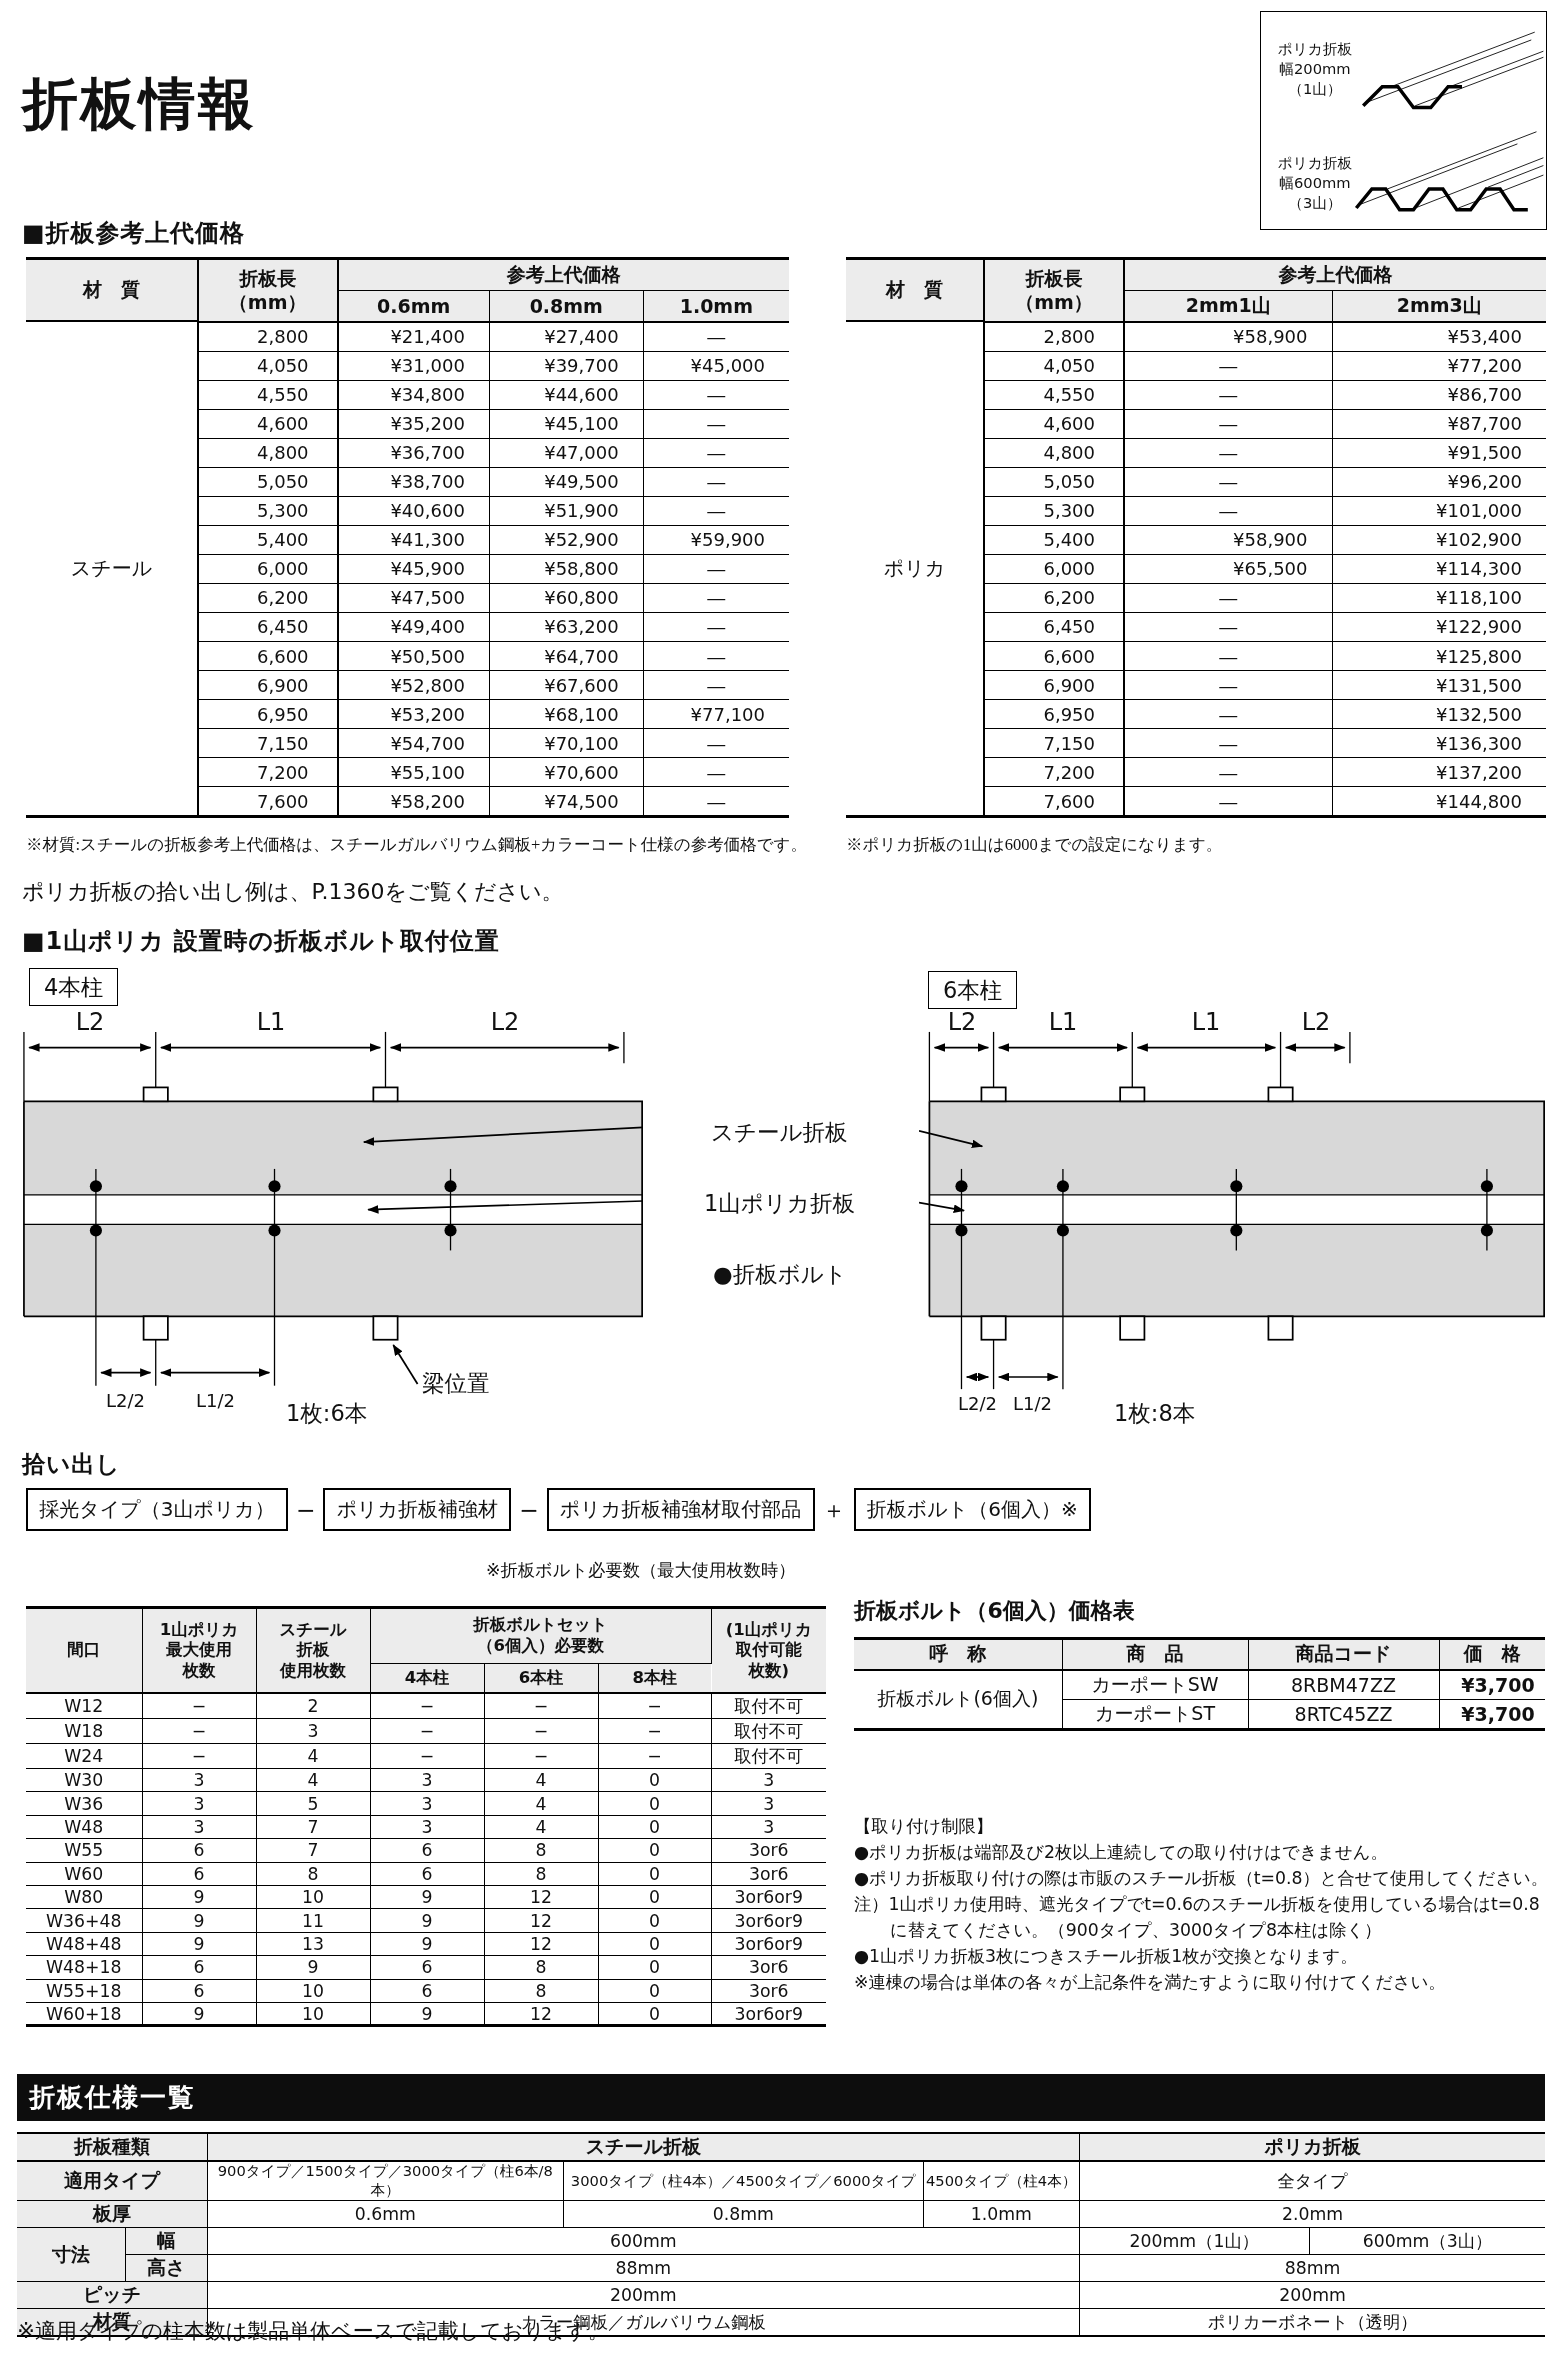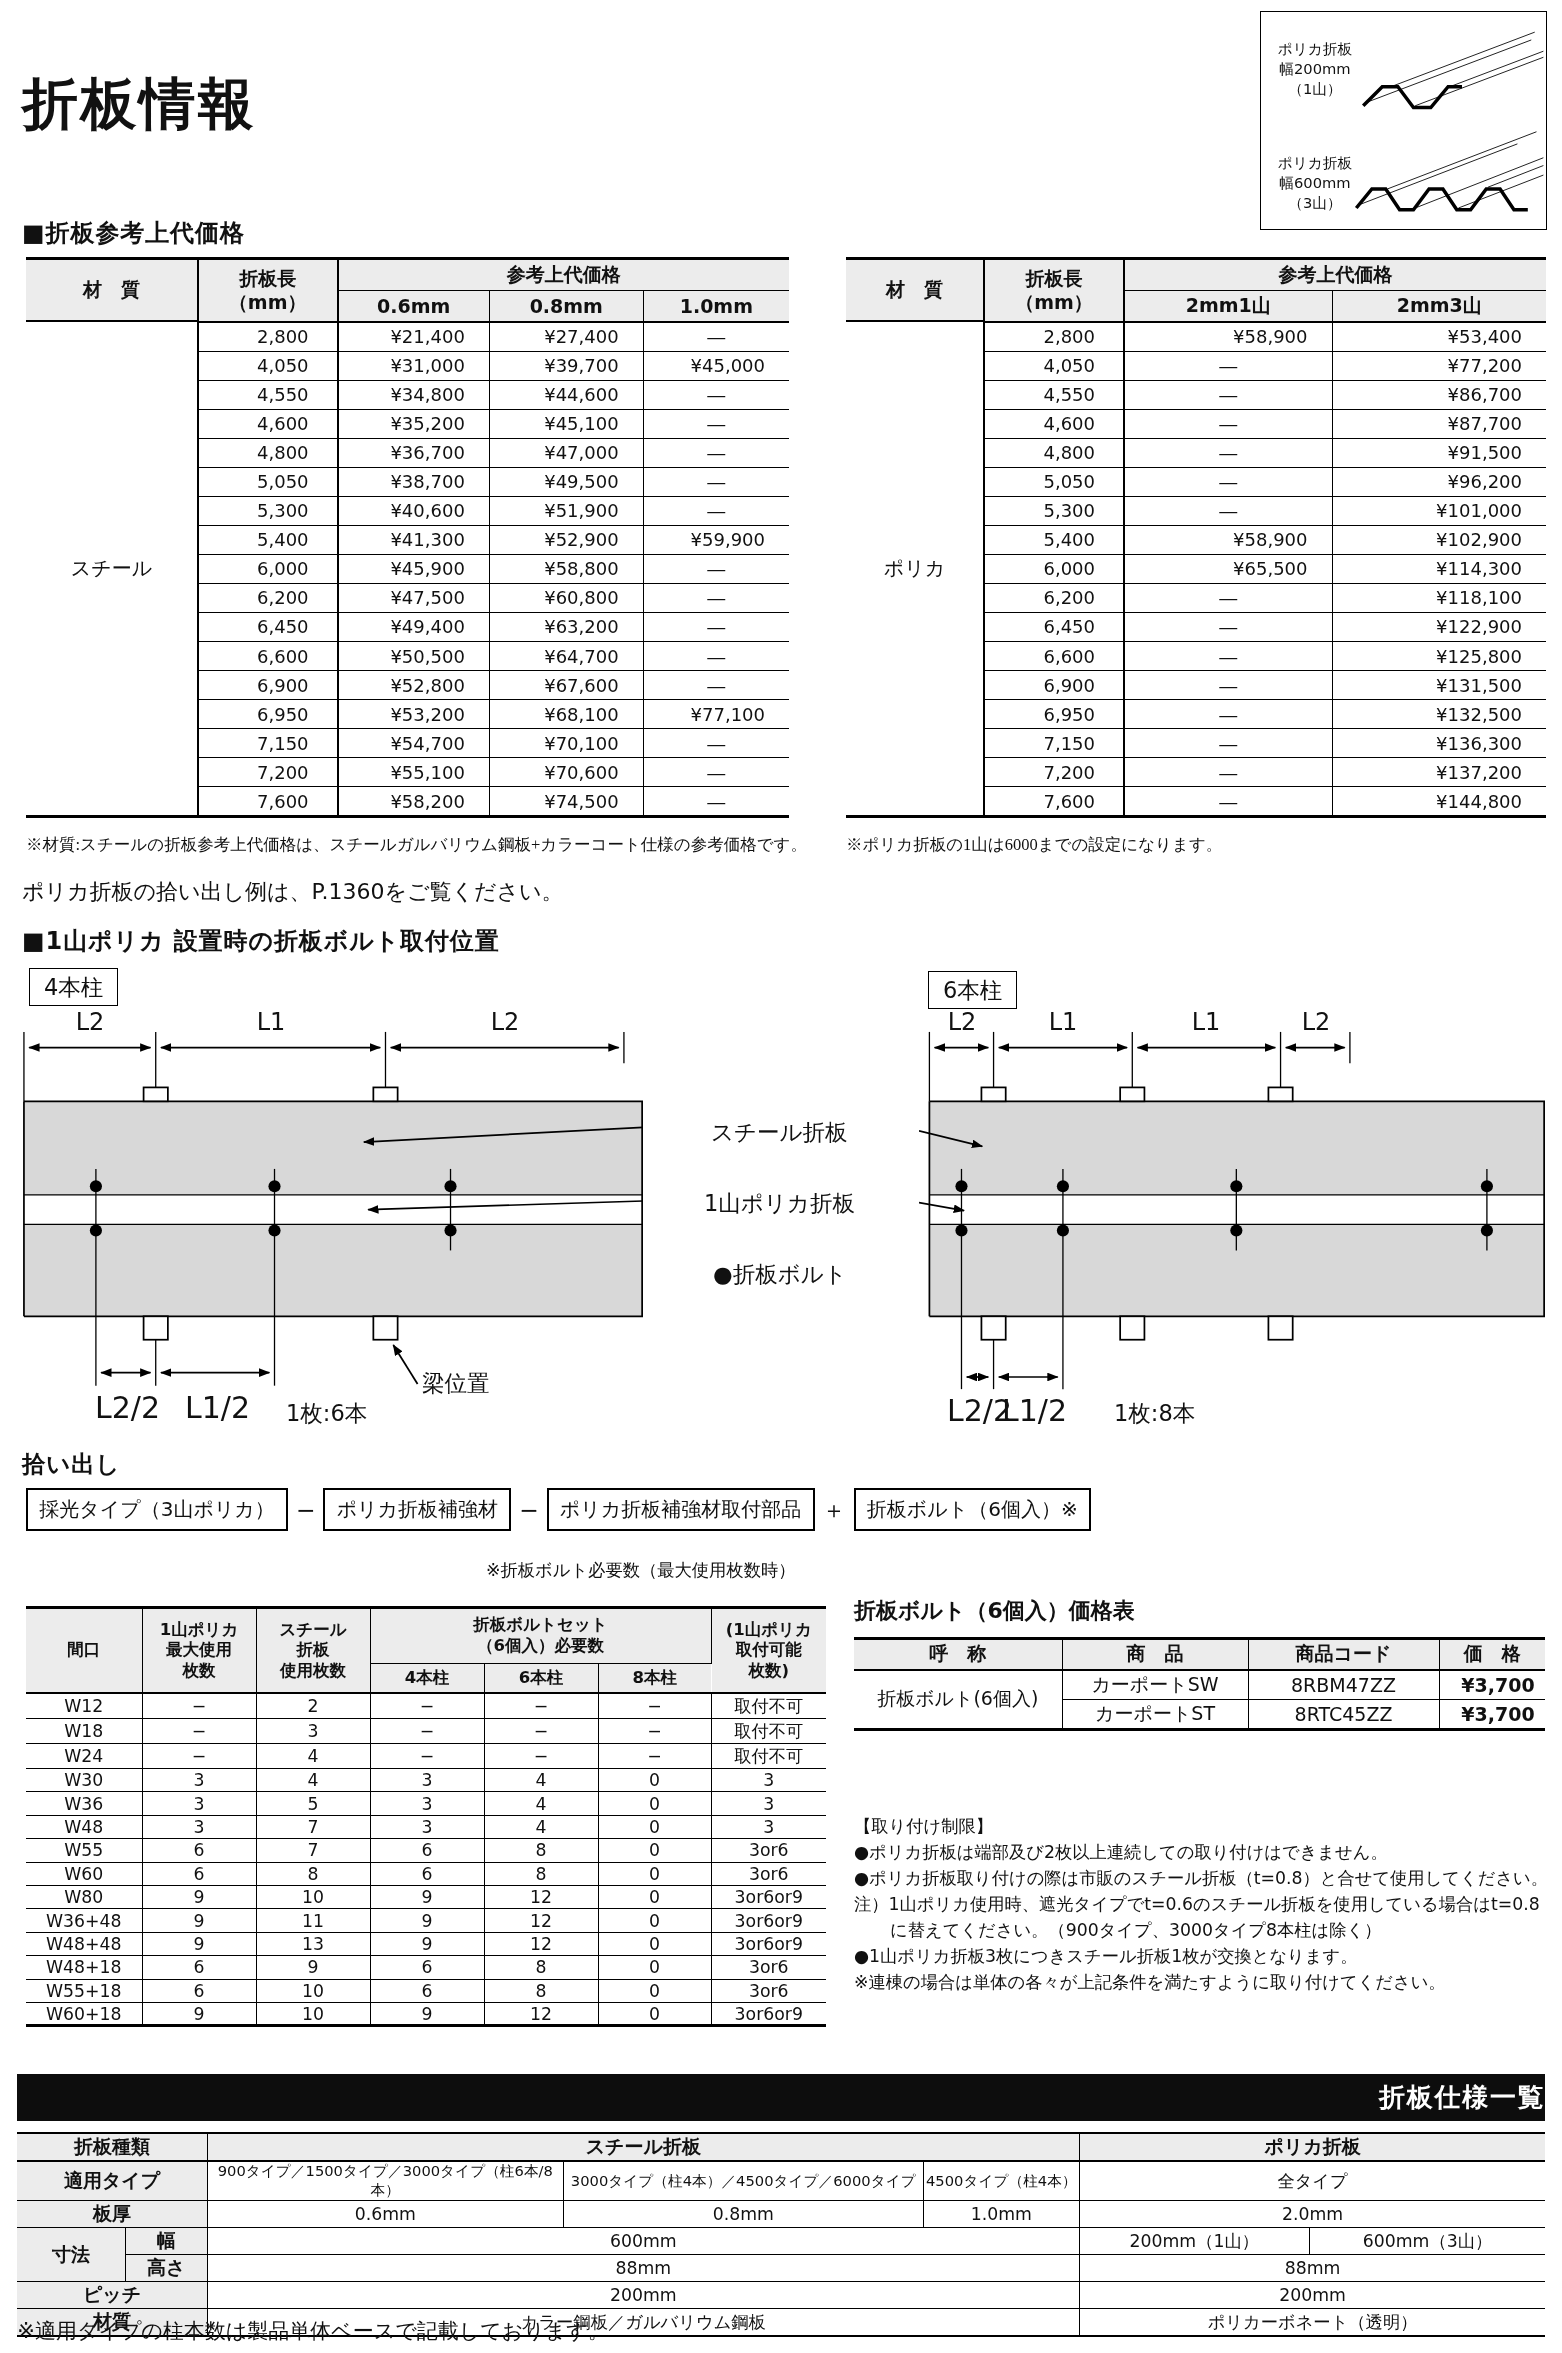--- a/index.html
+++ b/index.html
@@ -34,21 +34,21 @@
   .ptable td.len{border-right:2.6px solid #000;text-align:right;padding-right:28px;}
   .ptable td.price{border-right:1.7px solid #000;text-align:right;padding-right:24px;}
   .ptable td.price:last-child{border-right:none;}
   .ptable td.price.dash{text-align:center;padding-right:0;}
   .tnote{font-size:16.5px;font-family:Liberation Serif, serif;}
   .ref-note{font-size:22px;}
 
   
   .tag-box{border:1.7px solid #000;padding:2.6px 14px;font-size:22.5px;background:#fff;}
   .dimlbl{font-size:24px;text-align:center;font-family:"DejaVu Sans",sans-serif;}
-  .dimlbl2{font-size:30px;}
+  .dimlbl2{font-size:18px;text-align:center;}
   .cnt{font-size:22.5px;}
   .legend{font-size:22.5px;}
 
   
   .formula{display:flex;align-items:center;}
   .fbox{border:2.6px solid #000;padding:6px 11.3px;font-size:20px;white-space:nowrap;}
   .fop{font-size:23.4px;margin:0 7.8px;}
   .fnote{font-size:17.3px;}
 
   
@@ -760,21 +760,21 @@
 
   <div class="abs restrict" style="left:854px;top:1814px;width:701px;">
     <div>【取り付け制限】</div>
     <div class="r-bullet">●ポリカ折板は端部及び2枚以上連続しての取り付けはできません。</div>
     <div class="r-bullet">●ポリカ折板取り付けの際は市販のスチール折板（t=0.8）と合せて使用してください。</div>
     <div class="r-chu">注）1山ポリカ使用時、遮光タイプでt=0.6のスチール折板を使用している場合はt=0.8に替えてください。（900タイプ、3000タイプ8本柱は除く）</div>
     <div class="r-bullet">●1山ポリカ折板3枚につきスチール折板1枚が交換となります。</div>
     <div class="r-kome">※連棟の場合は単体の各々が上記条件を満たすように取り付けてください。</div>
   </div>
 
-  <div class="abs spec-bar" style="left:17.3px;top:2074px;width:1528px;height:47px;justify-content:flex-end;">
+  <div class="abs spec-bar" style="left:17.3px;top:2074px;width:1528px;height:47px;">
     <span>折板仕様一覧</span>
   </div>
 
   <table class="abs spec" style="left:17.3px;top:2132px;width:1528px;">
     <colgroup>
       <col style="width:108px">
         <col style="width:82px">
       <col style="width:356px">
         <col style="width:360px">
         <col style="width:156px">

